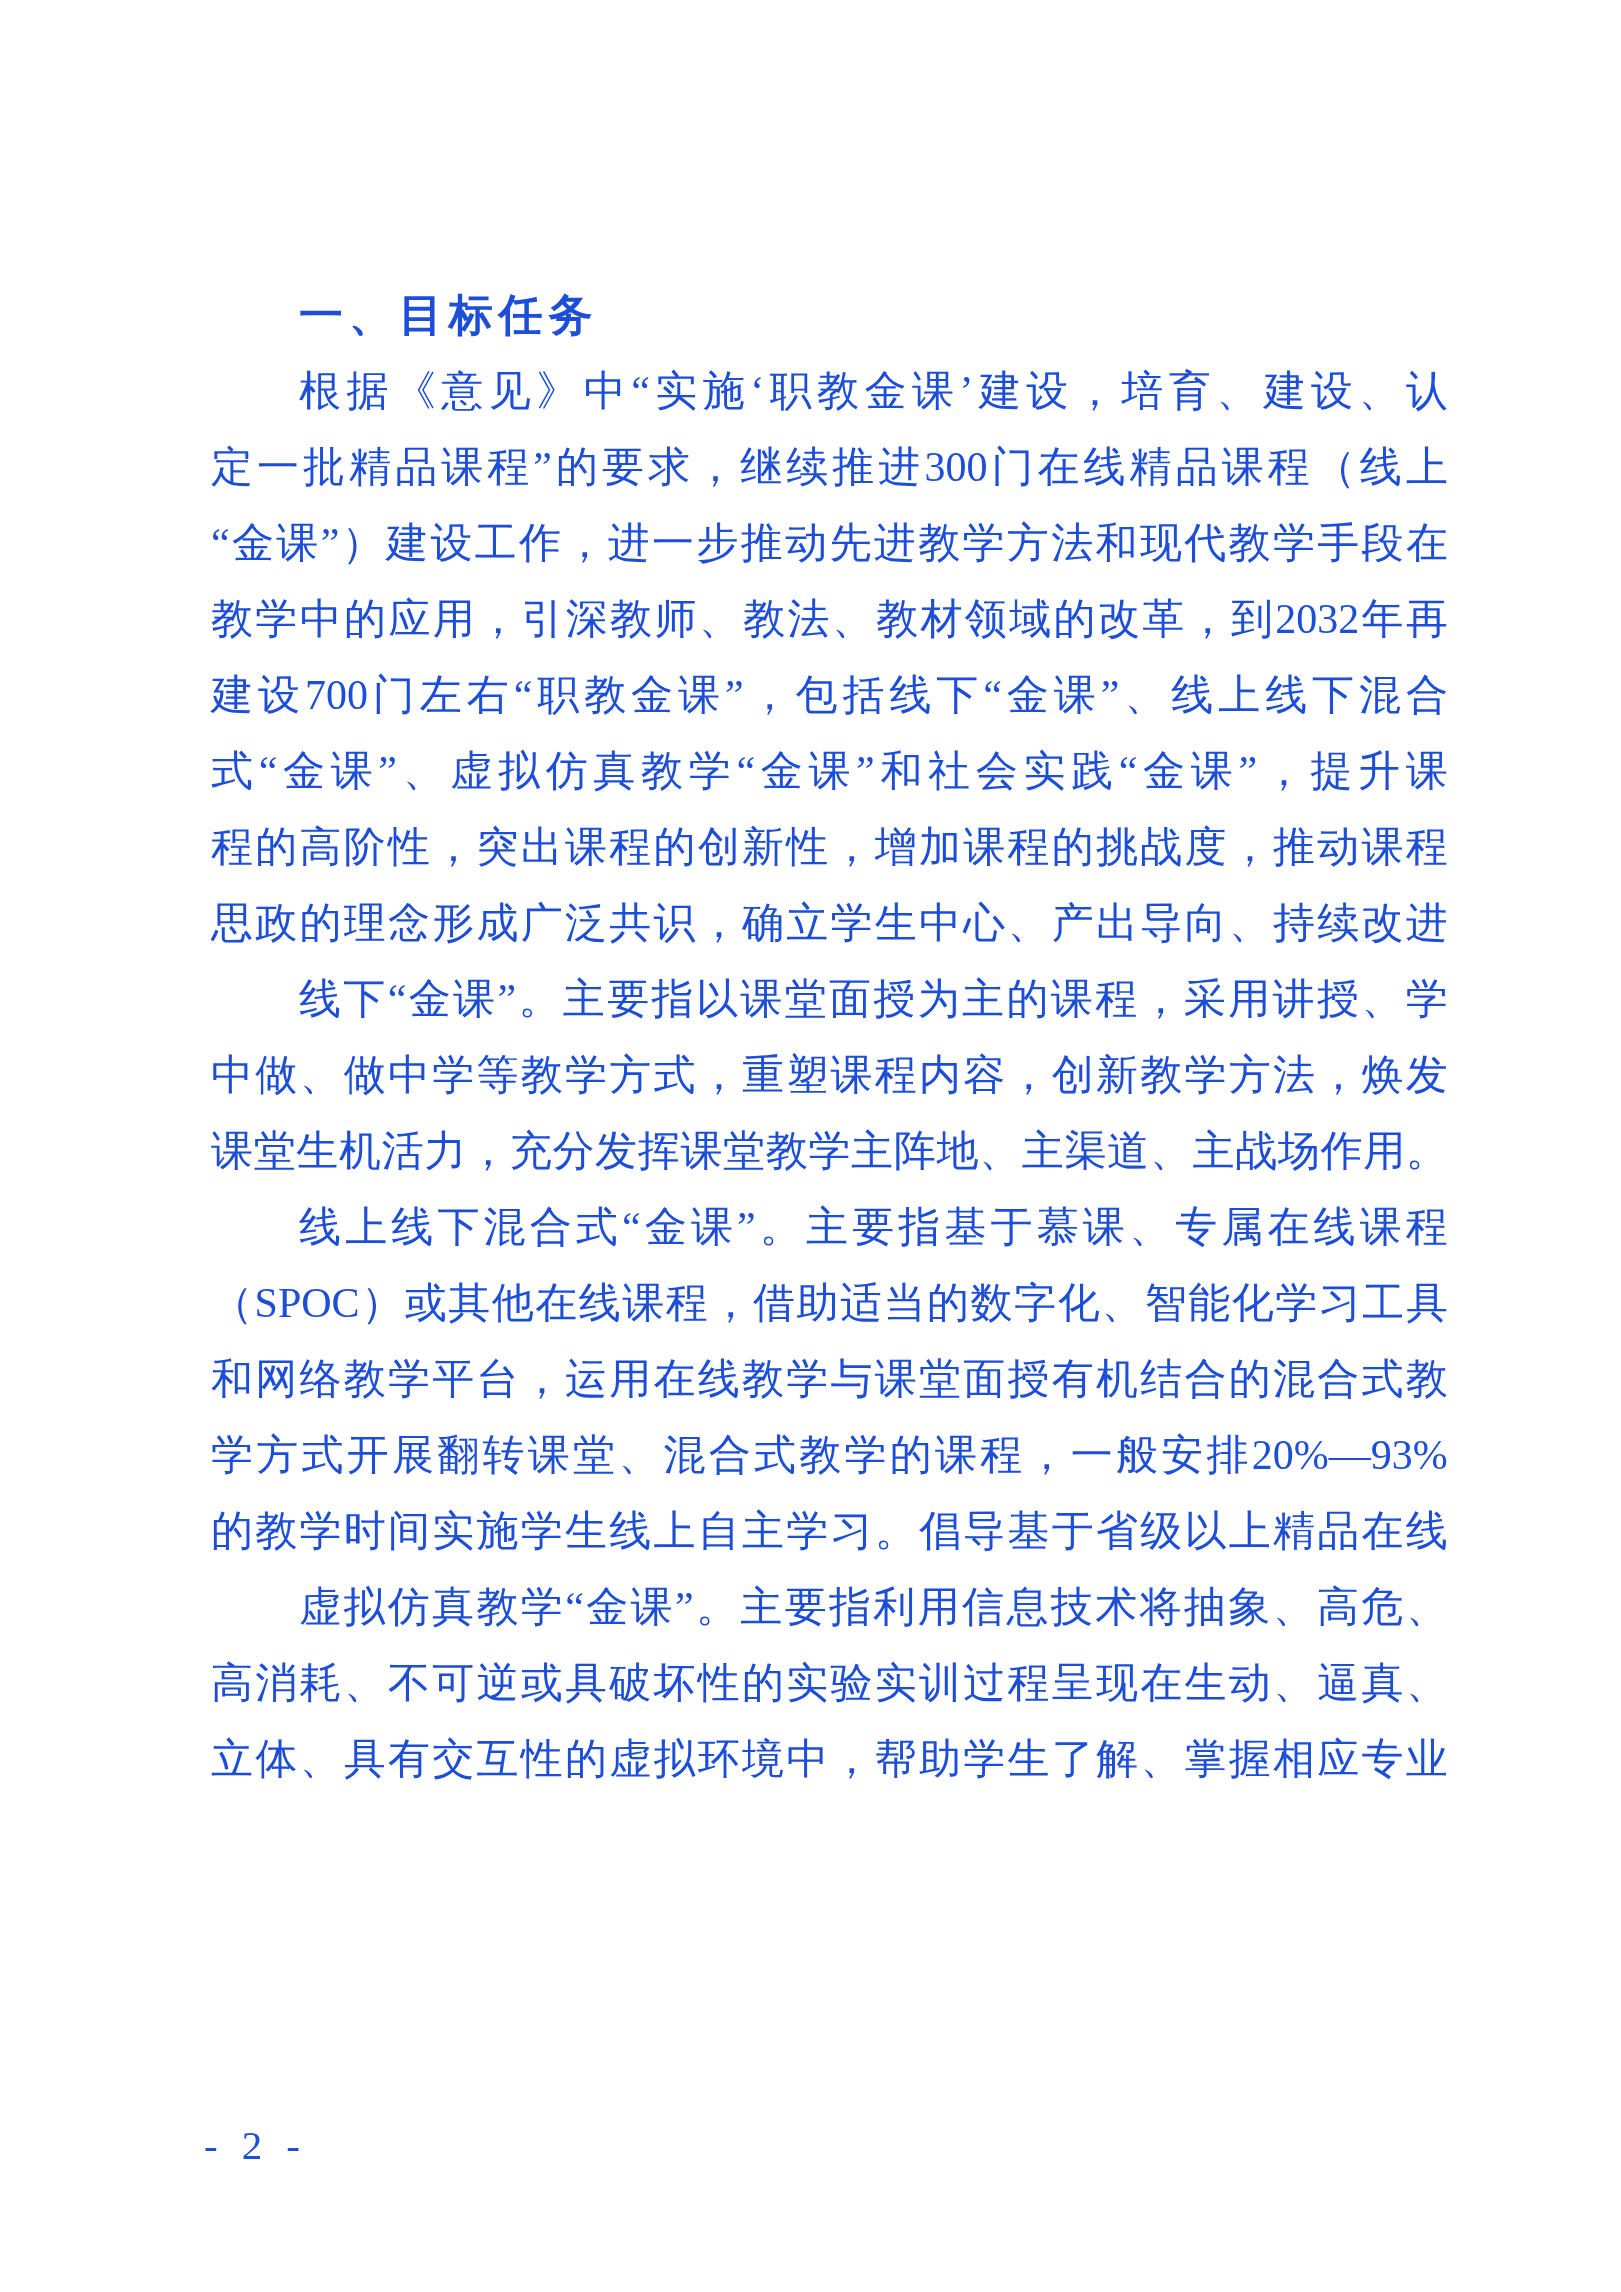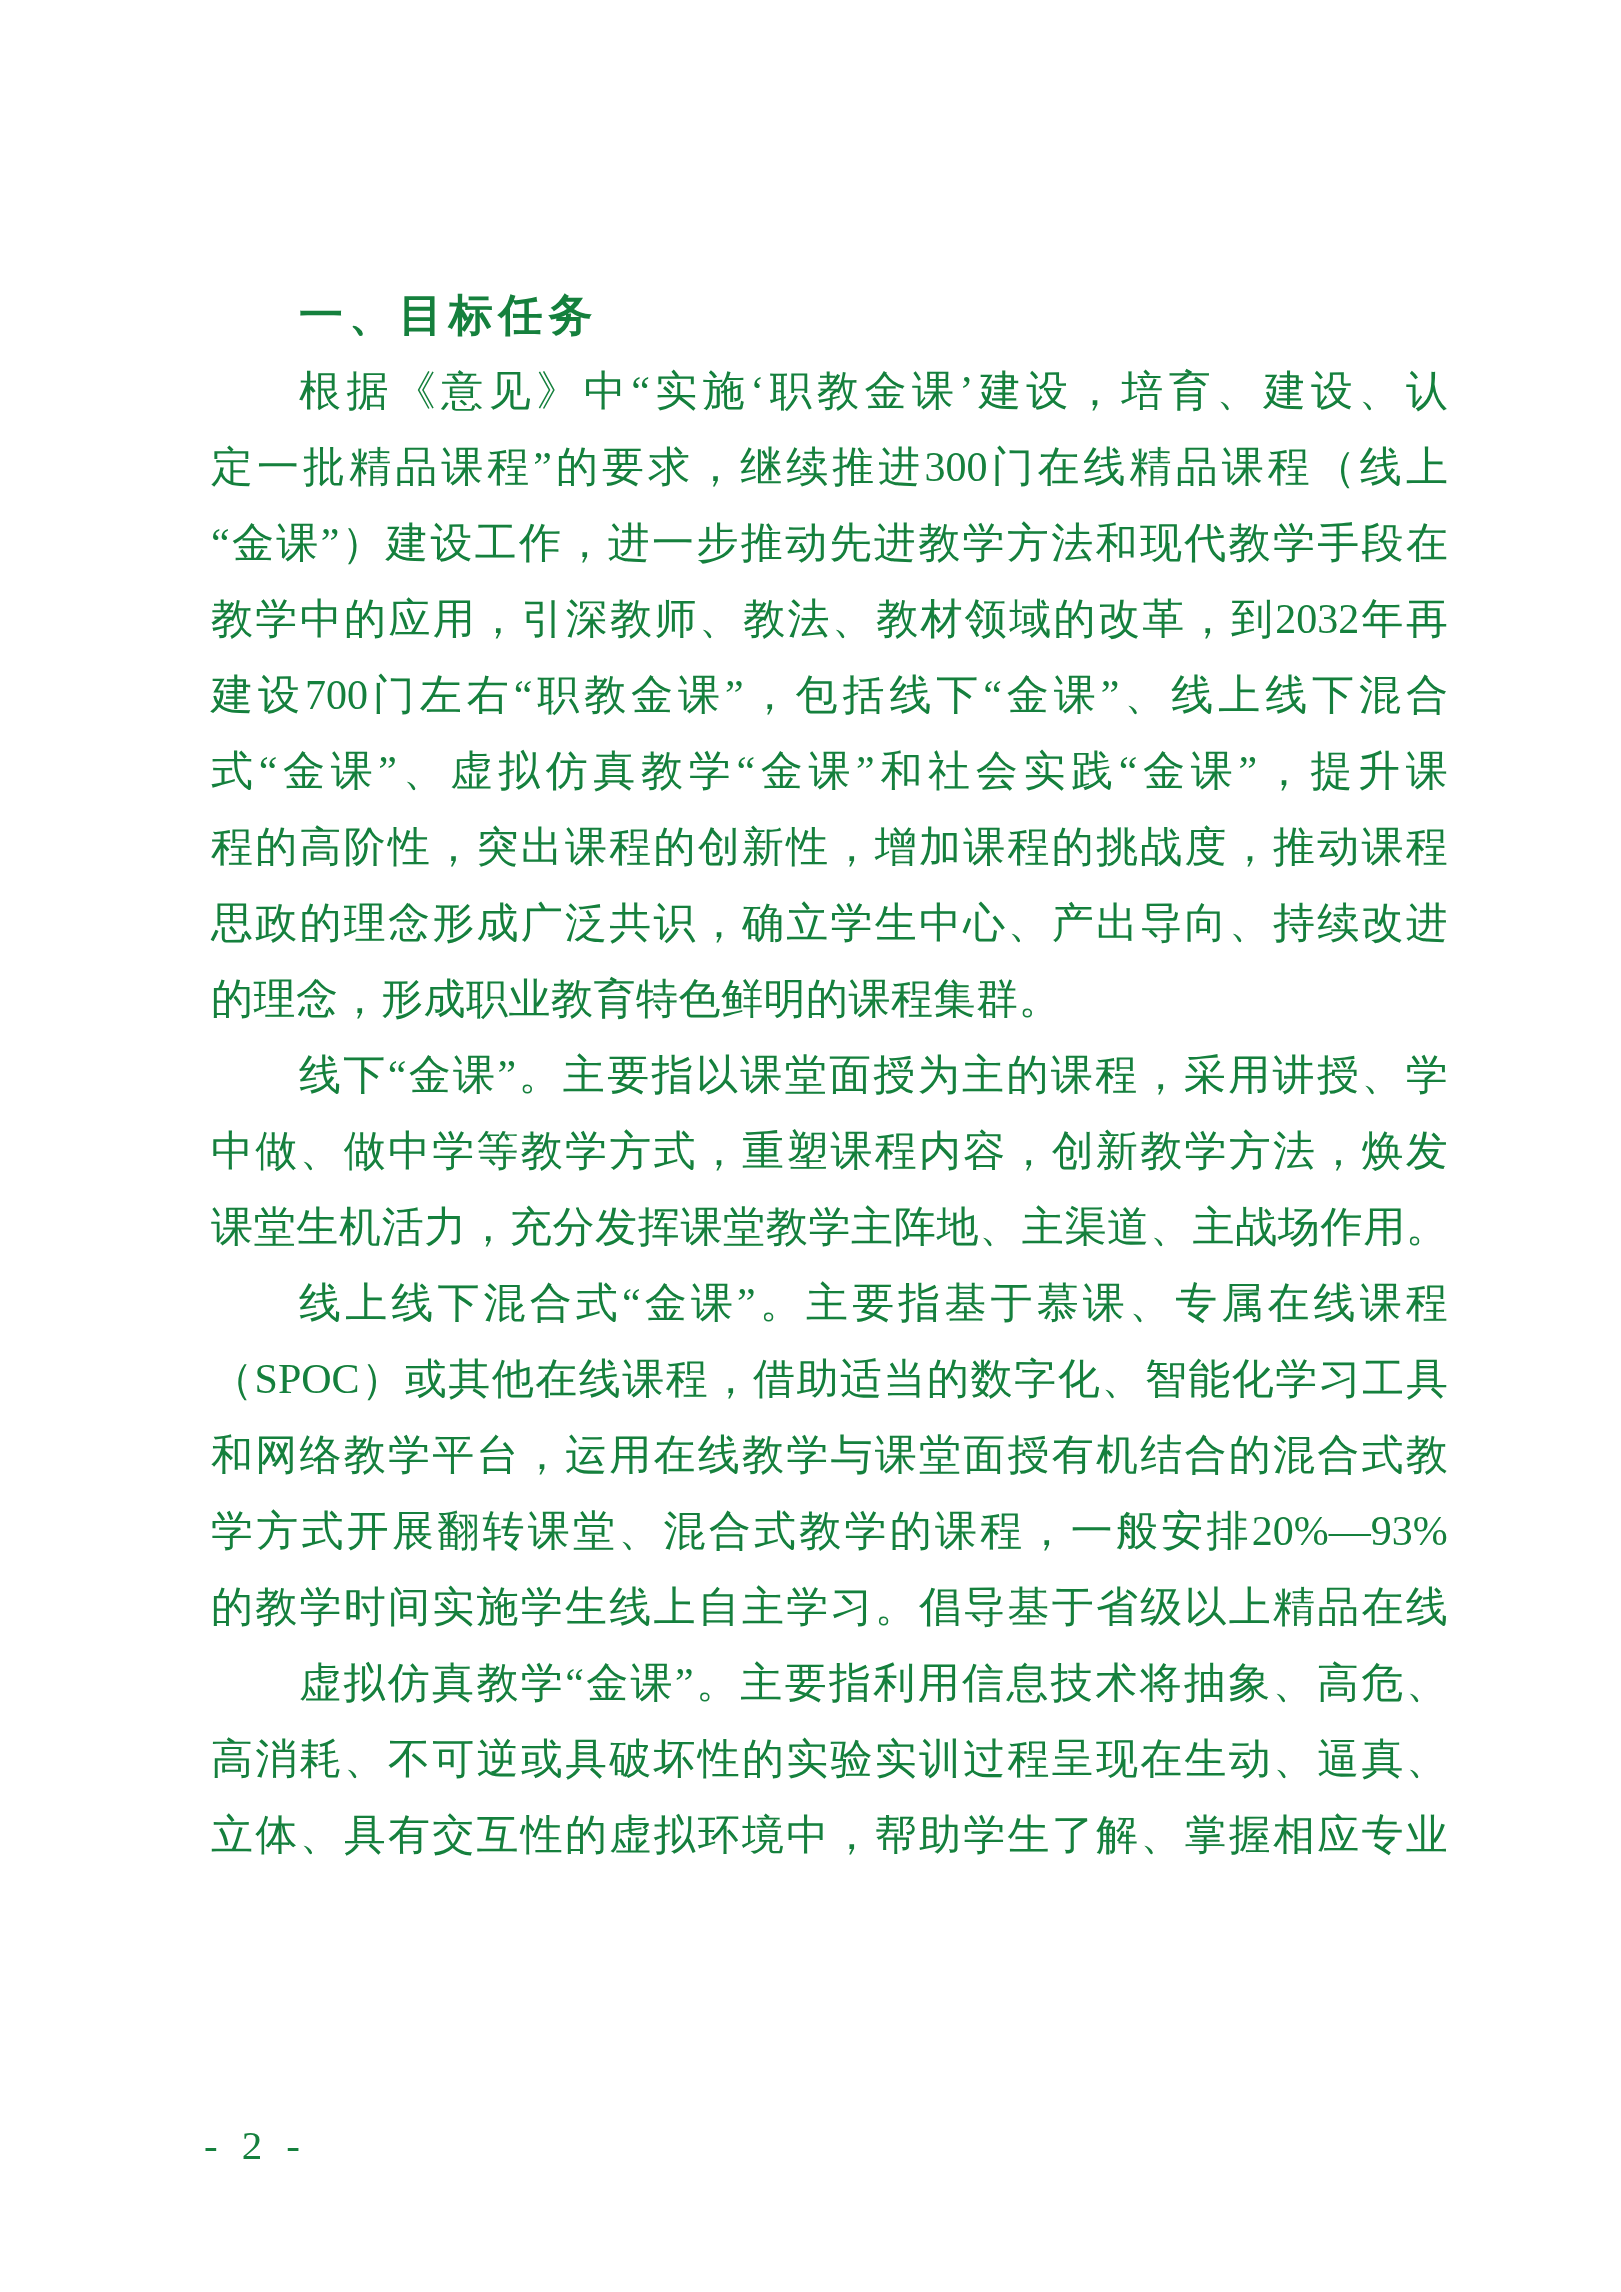--- a/index.html
+++ b/index.html
@@ -1,20 +1,20 @@
 <!DOCTYPE html>
 <html><head>
 <meta charset="utf-8">
 <style>
   html,body { margin:0; padding:0; background:#e8e8e8; }
   .page {
     position:relative;
     width:1621px; height:2293px;
     background:#ffffff;
-    color:#15803d;
+    color:#1d4ed8;
     font-family:"Liberation Serif","DejaVu Serif",serif;
     overflow:hidden;
     margin:0 auto;
   }
   .text-block {
     position:absolute;
     left:211px; top:277px;
     width:1237px;
   }
   .line {
@@ -283,21 +283,20 @@
         <span class="tok">产</span>
         <span class="tok">出</span>
         <span class="tok">导</span>
         <span class="tok">向</span>
         <span class="tok">、</span>
         <span class="tok">持</span>
         <span class="tok">续</span>
         <span class="tok">改</span>
         <span class="tok">进</span>
       </div>
-      <div class="line natural">的理念，形成职业教育特色鲜明的课程集群。</div>
       <div class="line justify indent">
         <span class="tok">线</span>
         <span class="tok">下</span>
         <span class="tok">“</span>
         <span class="tok">金</span>
         <span class="tok">课</span>
         <span class="tok">”</span>
         <span class="tok">。</span>
         <span class="tok">主</span>
         <span class="tok">要</span>

